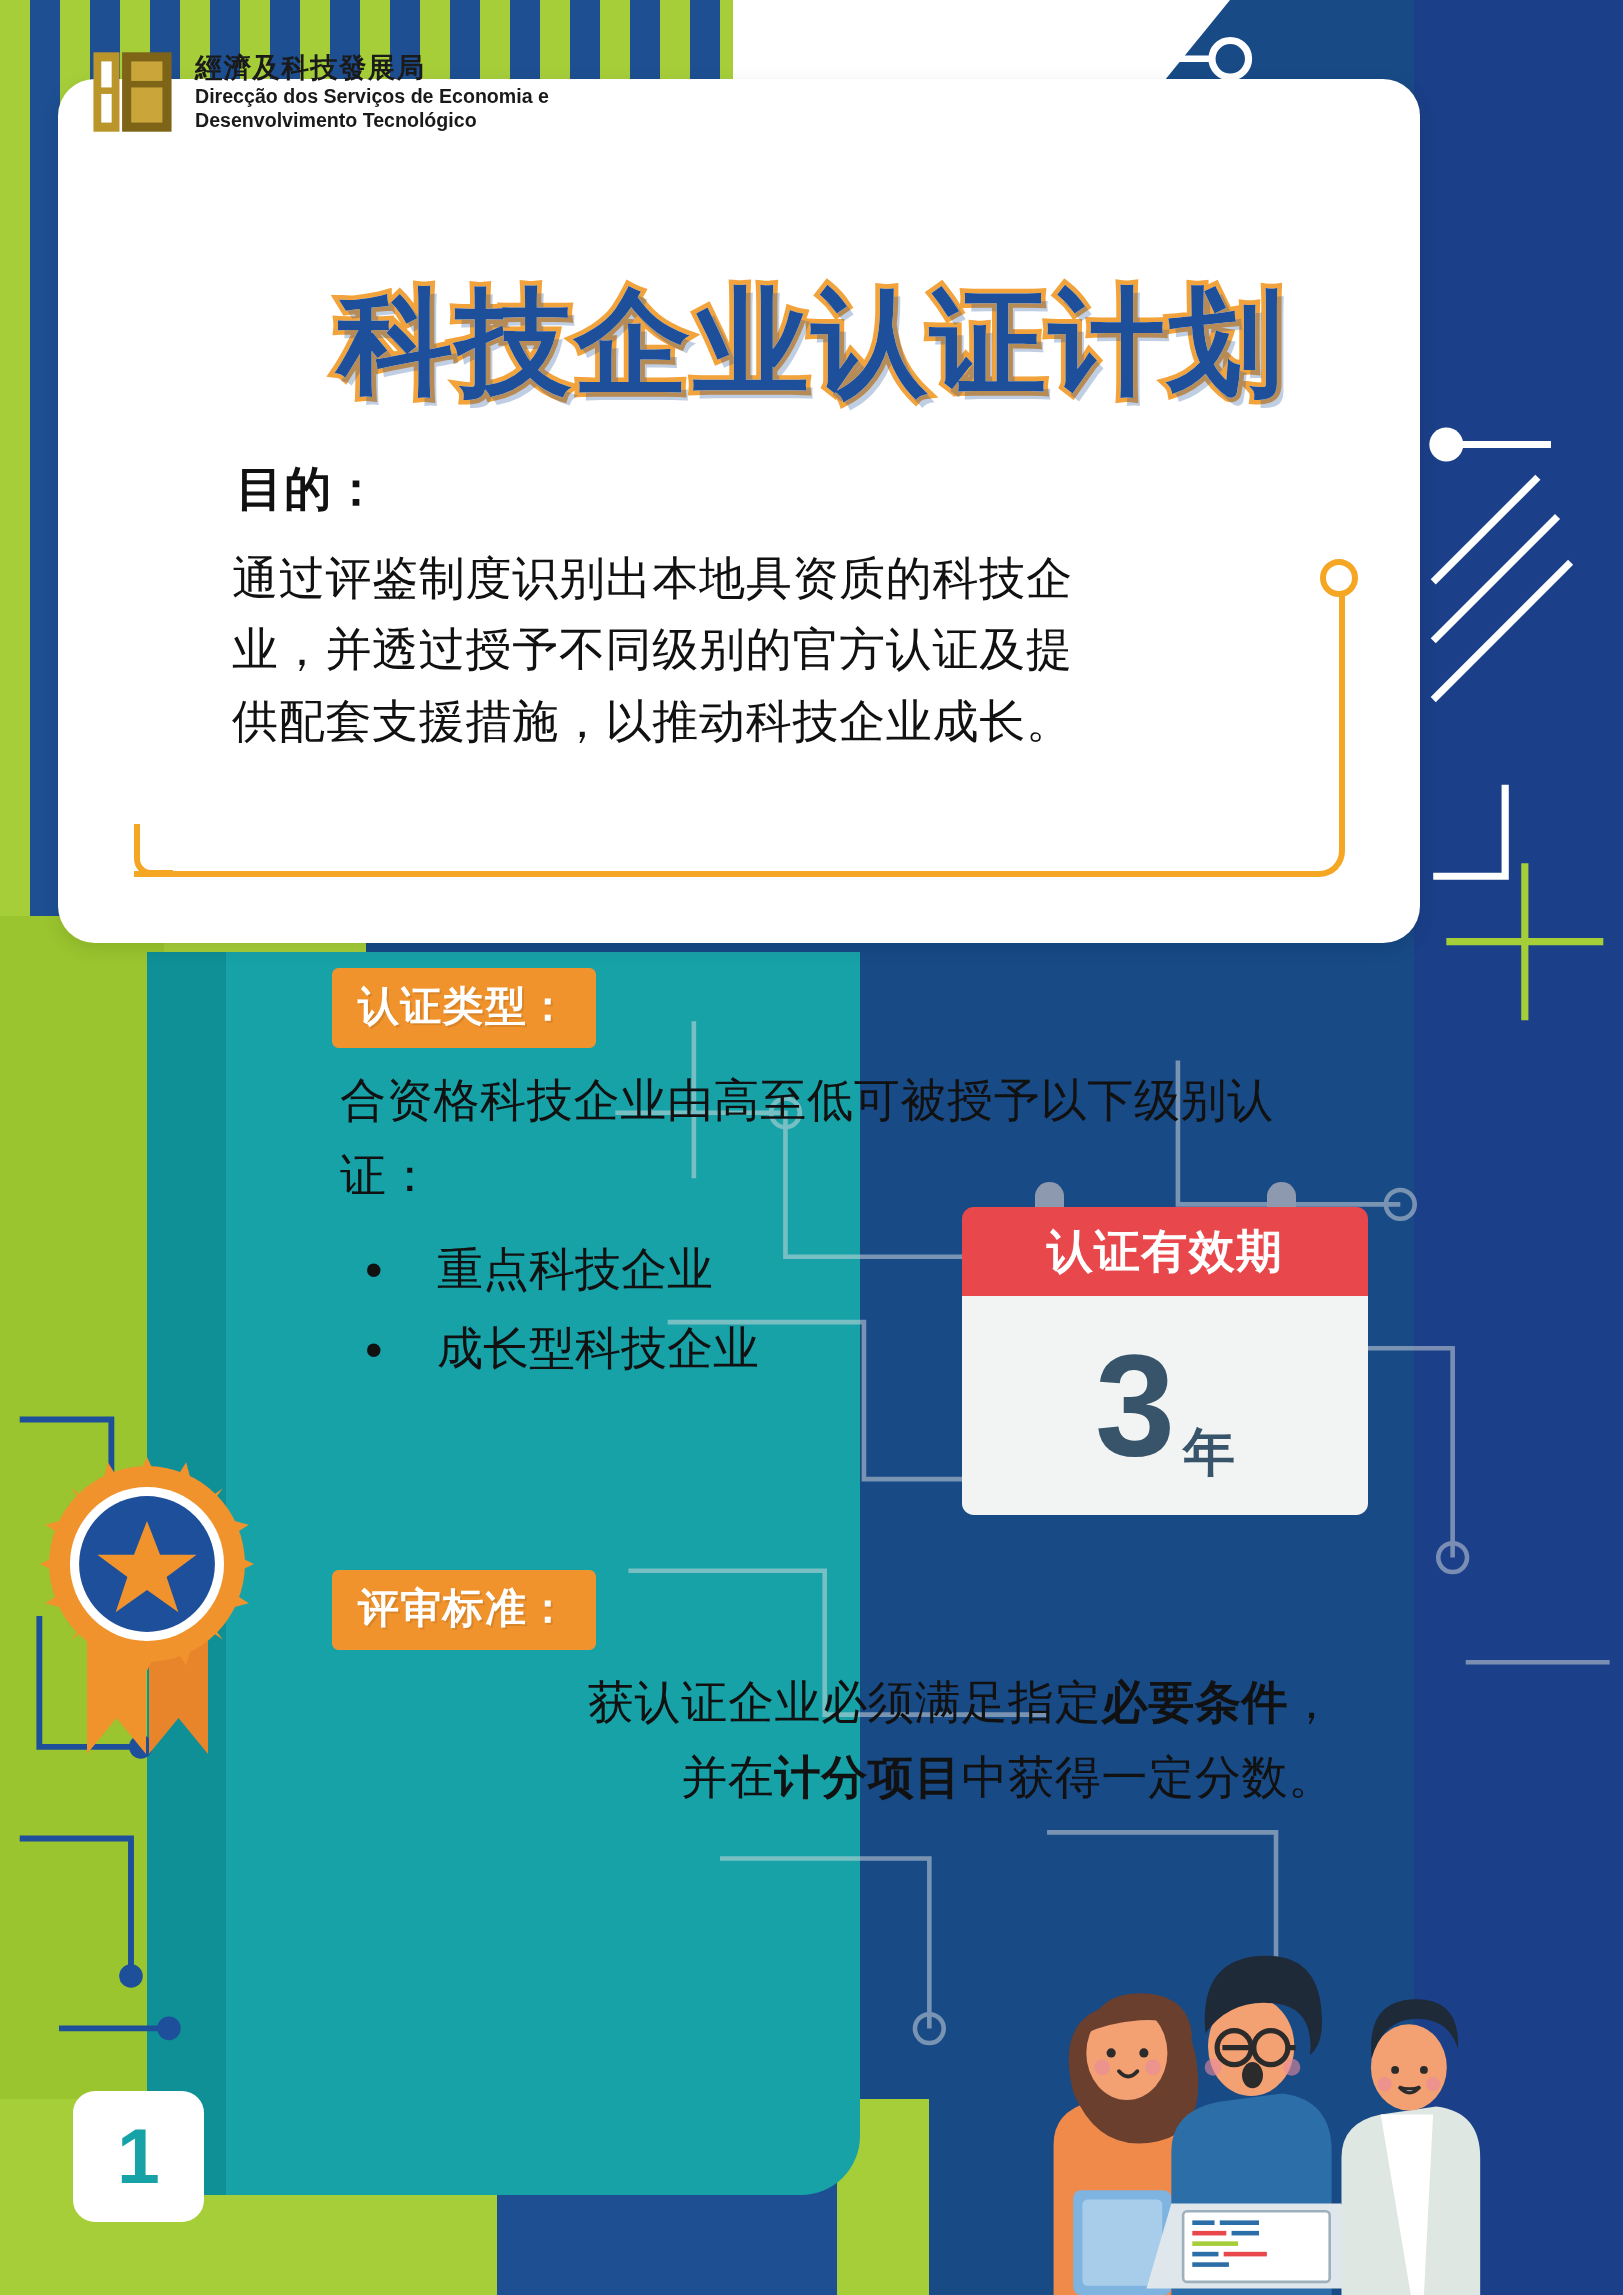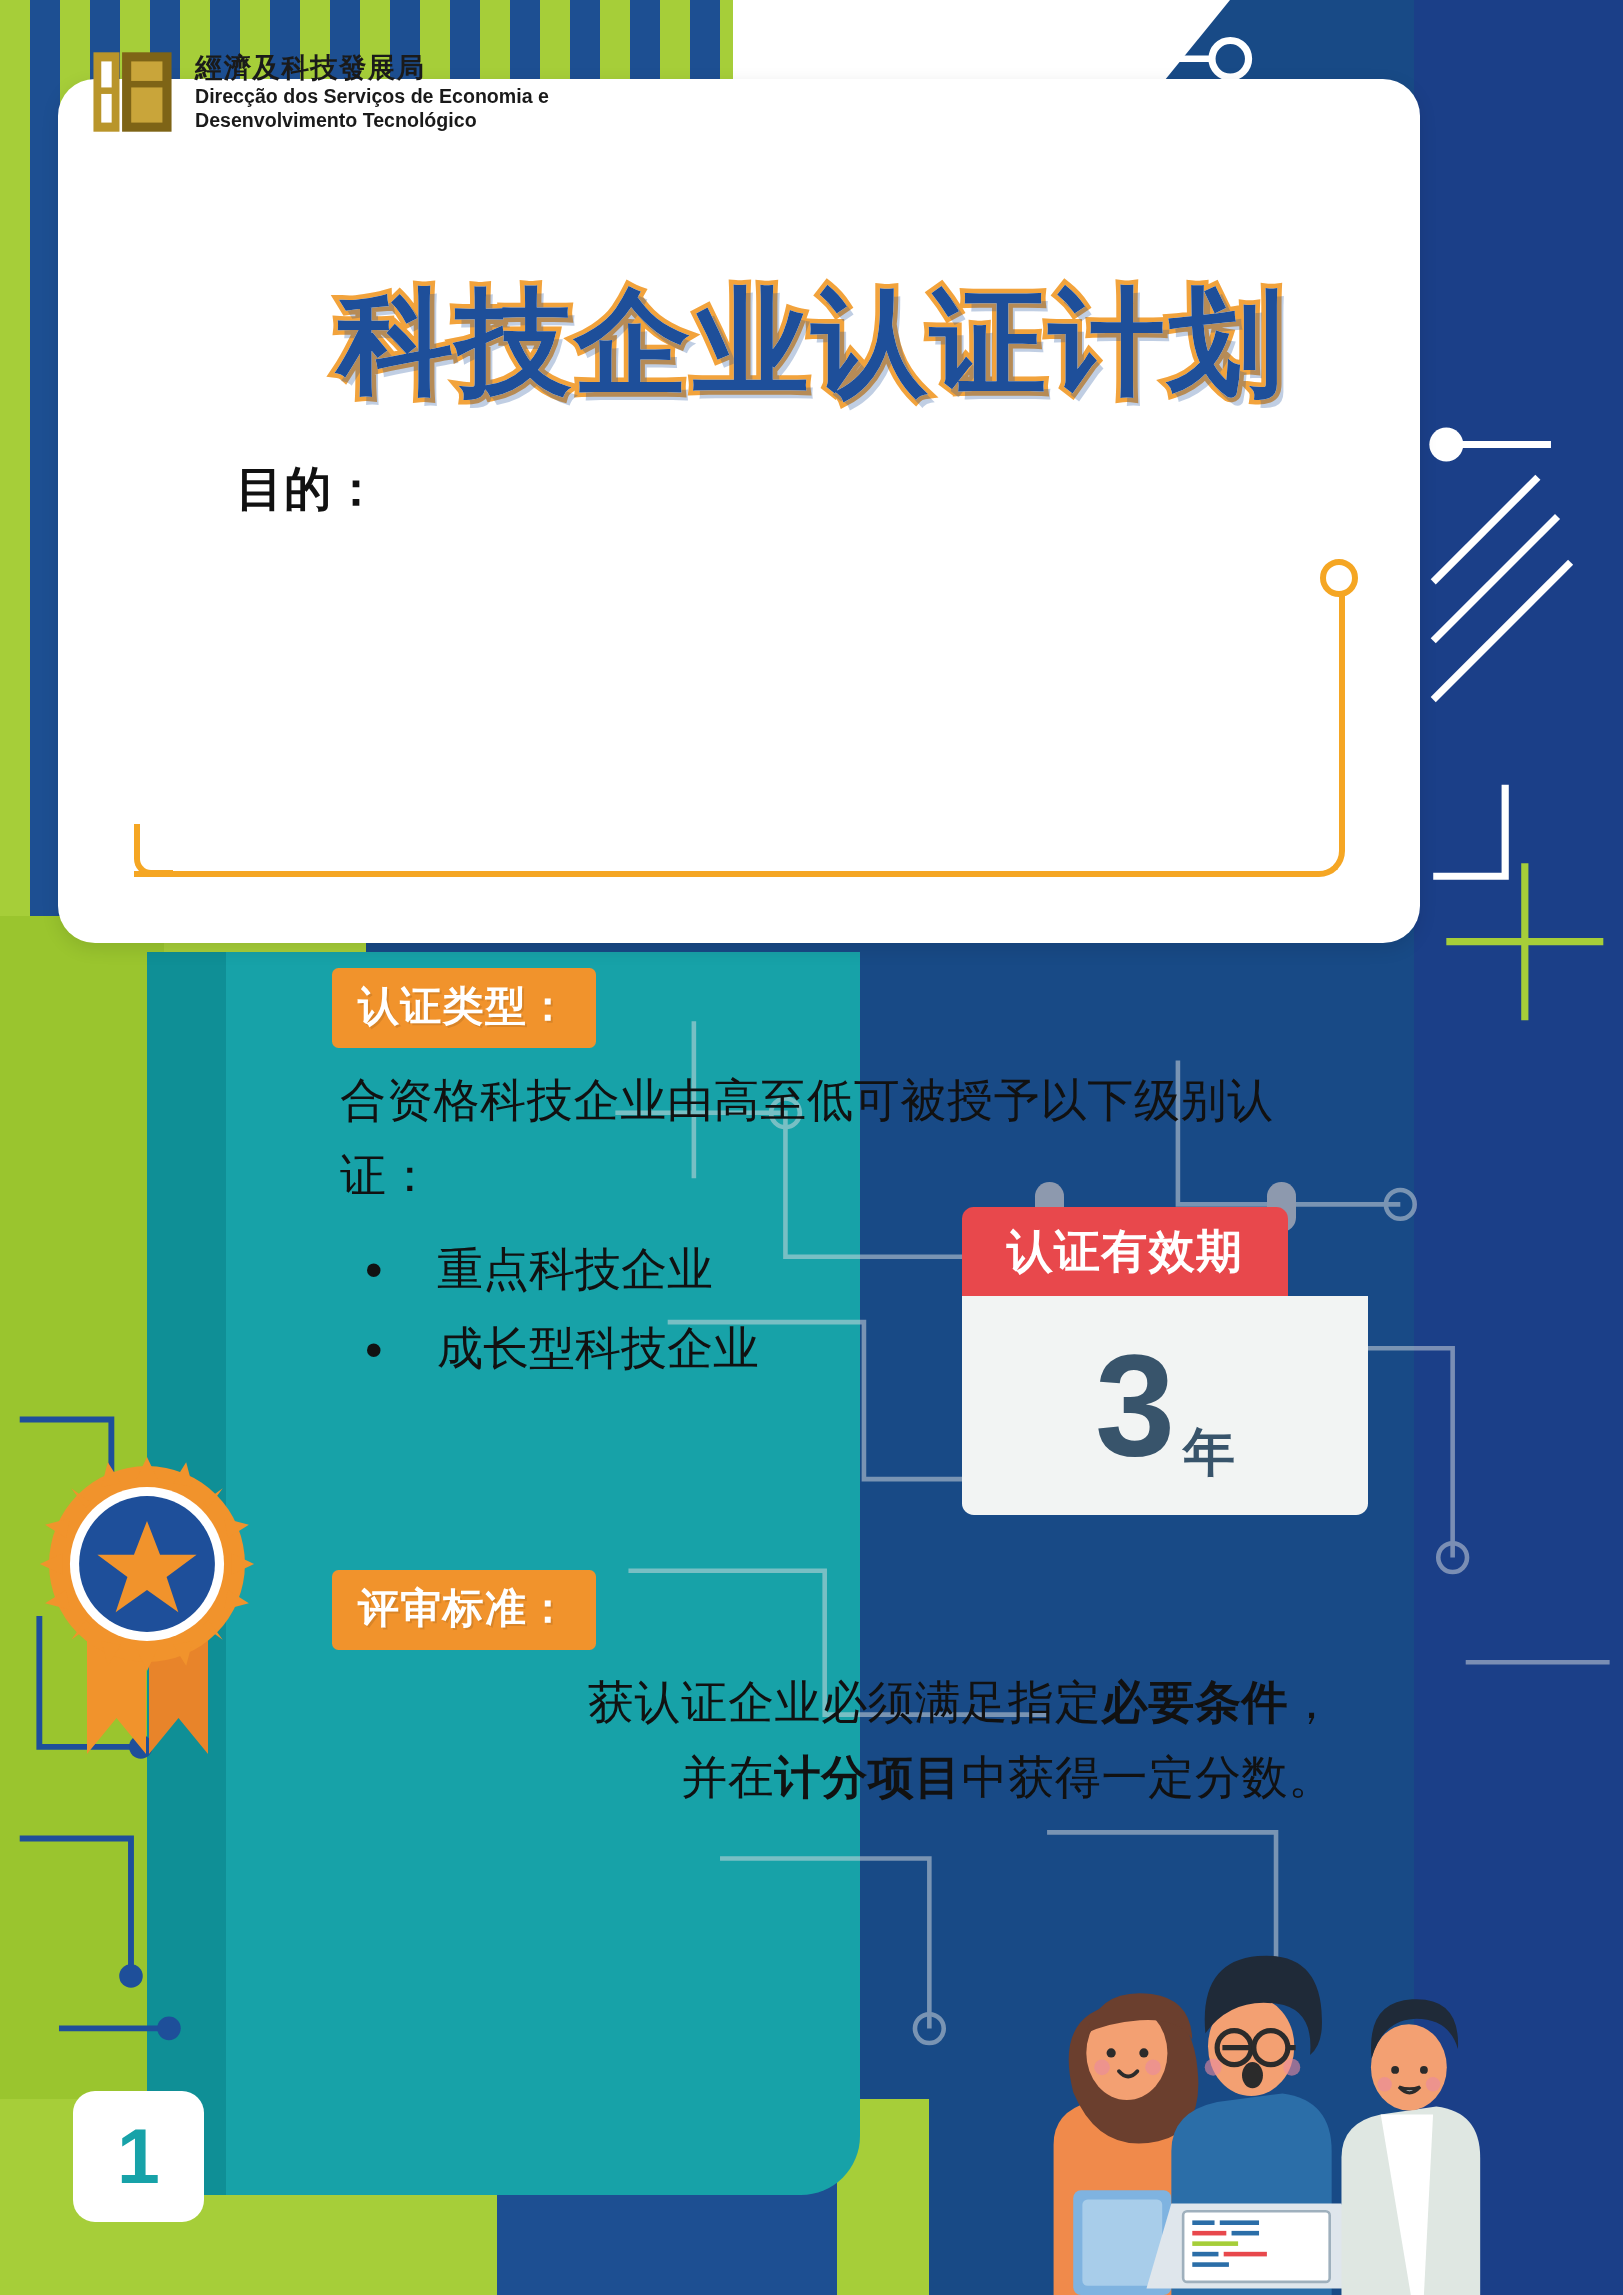--- a/index.html
+++ b/index.html
@@ -263,21 +263,21 @@
     top: -25px;
     width: 29px; height: 50px;
     background: #8d99ae;
     border-radius: 14.4px;
   }
   .cal-ring.a { left: 73px; }
   .cal-ring.b { left: 305px; }
   .cal-head {
     position: absolute;
     left: 0; top: 0;
-    width: 326px; height: 89px;
+    width: 406px; height: 89px;
     background: #e8484c;
     border-radius: 11.8px 11.8px 0 0;
     color: #fff;
     font-size: 46px;
     font-weight: bold;
     display: flex; align-items: center; justify-content: center;
     letter-spacing: 1.3px;
   }
   .cal-body {
     position: absolute;
@@ -415,20 +415,21 @@
       <div class="l1">經濟及科技發展局</div>
       <div class="l2">Direcção dos Serviços de Economia e</div>
       <div class="l2">Desenvolvimento Tecnológico</div>
     </div>
   </div>
 
   <div class="title-under">科技企业认证计划</div>
   <div class="title-main">科技企业认证计划</div>
 
   <div class="purpose-label">目的：</div>
+  <div class="purpose-body">通过评鉴制度识别出本地具资质的科技企业，并透过授予不同级别的官方认证及提供配套支援措施，以推动科技企业成长。</div>
   <div class="orange-bracket"></div>
   <div class="orange-bracket-l"></div>
   <div class="bracket-dot"></div>
 
   <div class="tag" id="tag-cert">认证类型：</div>
   <div class="sec-body" id="cert-body">合资格科技企业由高至低可被授予以下级别认证：</div>
   <ul class="bullets">
     <li>重点科技企业</li>
     <li>成长型科技企业</li>
   </ul>

